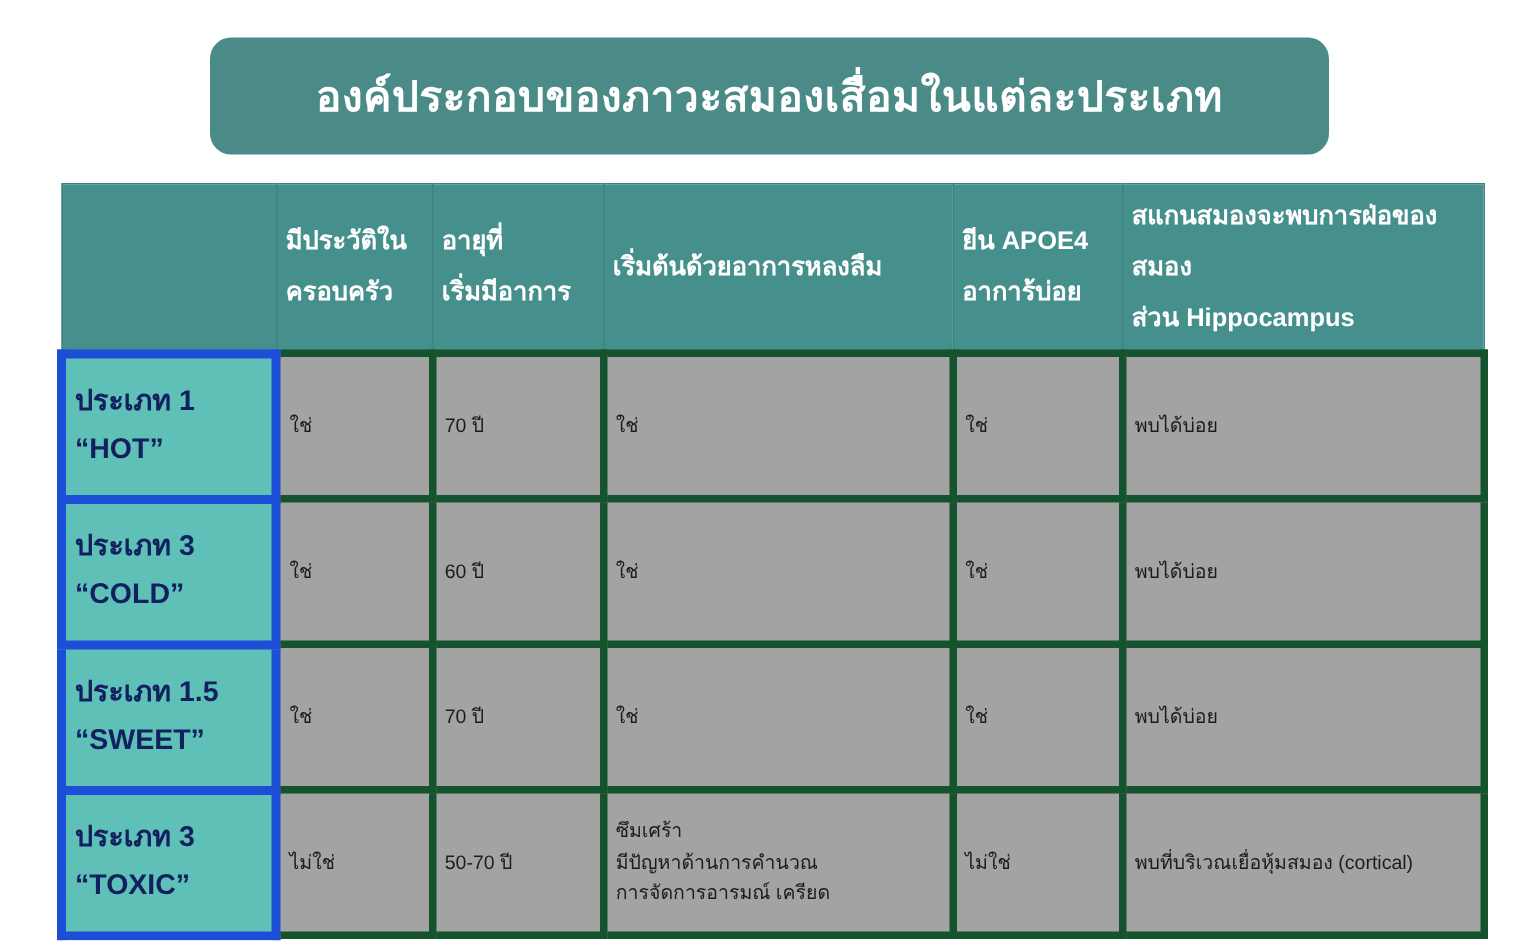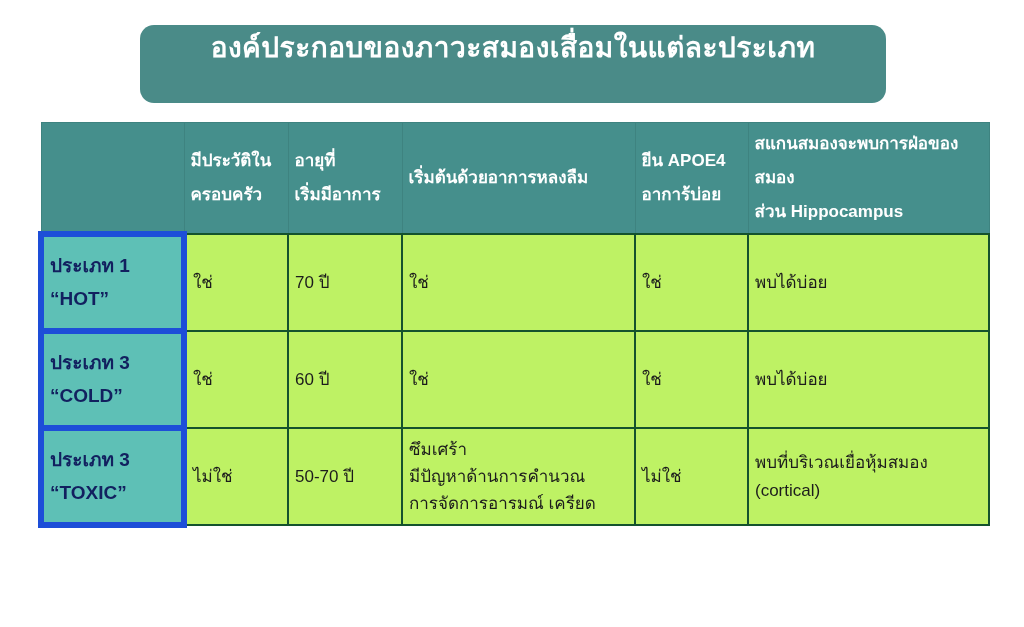--- a/index.html
+++ b/index.html
@@ -19,21 +19,21 @@
   }
   .title-banner {
     position: absolute;
     left: 140px;
     top: 25px;
     width: 746px;
     height: 78px;
     background: #4a8b88;
     border-radius: 14px;
     display: flex;
-    align-items: flex-start;
+    align-items: center;
     justify-content: center;
   }
   .title-banner .title-text {
     color: #ffffff;
     font-size: 28px;
     font-weight: bold;
     letter-spacing: 0.5px;
     text-align: center;
   }
   .dementia-table {
@@ -59,26 +59,26 @@
   .dementia-table thead th {
     background: #458f8c;
     color: #ffffff;
     font-size: 17px;
     font-weight: bold;
     height: 85px;
     line-height: 2.0;
     border: 1px solid #3e8380;
   }
   .dementia-table tbody td {
-    background: #bef264;
+    background: #a3a3a3;
     color: #1c1c1c;
-    font-size: 17px;
+    font-size: 13px;
     height: 83px;
     line-height: 1.6;
-    border: 2px solid #14532d;
+    border: 5px solid #14532d;
   }
   .dementia-table tbody td.row-header {
     background: #5ec0b6;
     color: #12205f;
     font-size: 19px;
     font-weight: bold;
     line-height: 1.7;
     border: 6px solid #1d4ed8;
   }
 </style>
@@ -125,20 +125,28 @@
       </tr>
       <tr>
         <td class="row-header"><span>ประเภท 3</span><br><span>“COLD”</span></td>
         <td>ใช่</td>
         <td>60 ปี</td>
         <td>ใช่</td>
         <td>ใช่</td>
         <td>พบได้บ่อย</td>
       </tr>
       <tr>
+        <td class="row-header"><span>ประเภท 1.5</span><br><span>“SWEET”</span></td>
+        <td>ใช่</td>
+        <td>70 ปี</td>
+        <td>ใช่</td>
+        <td>ใช่</td>
+        <td>พบได้บ่อย</td>
+      </tr>
+      <tr>
         <td class="row-header"><span>ประเภท 3</span><br><span>“TOXIC”</span></td>
         <td>ไม่ใช่</td>
         <td>50-70 ปี</td>
         <td>ซึมเศร้า
 มีปัญหาด้านการคำนวณ
 การจัดการอารมณ์ เครียด</td>
         <td>ไม่ใช่</td>
         <td>พบที่บริเวณเยื่อหุ้มสมอง (cortical)</td>
       </tr>
     </tbody>

